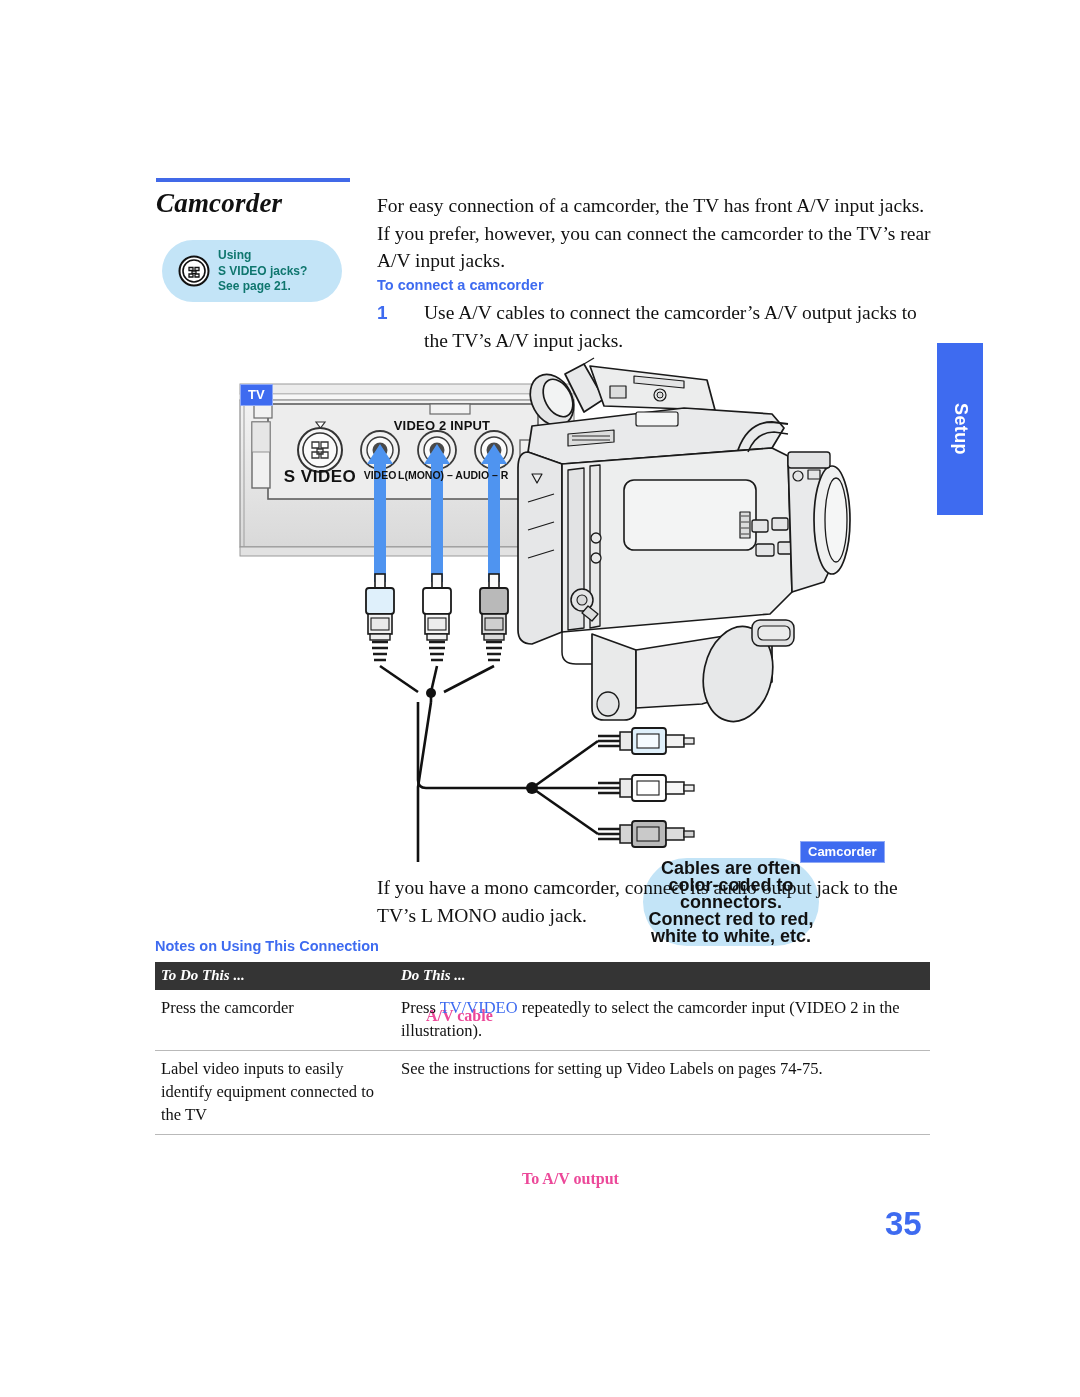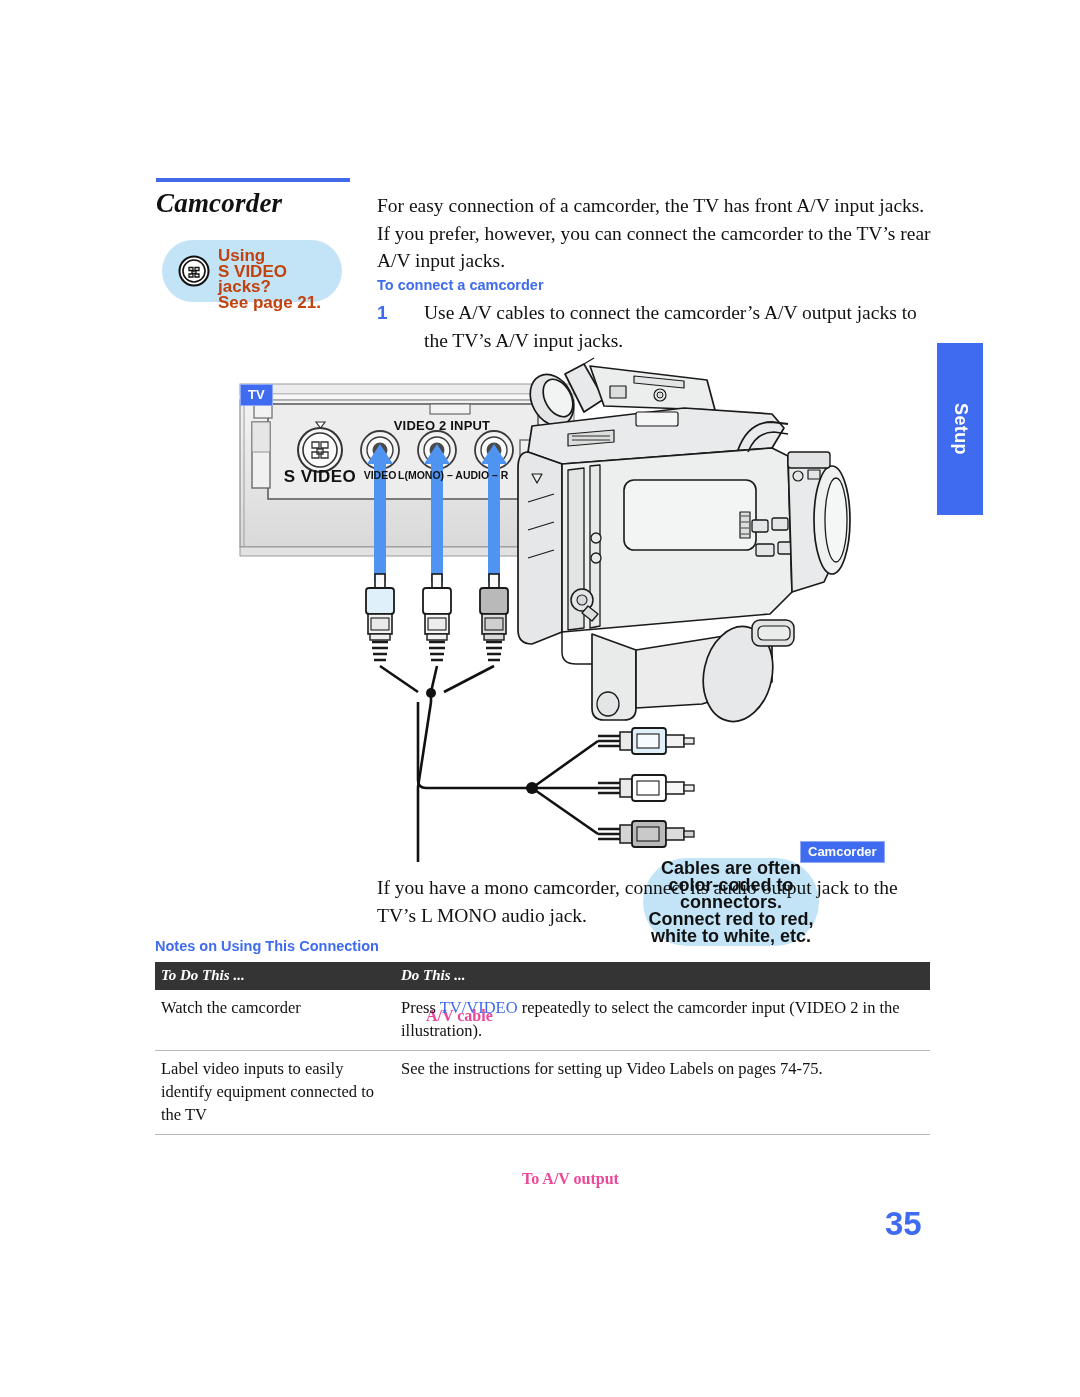--- a/index.html
+++ b/index.html
@@ -40,21 +40,21 @@
   .callout{
     position:absolute; left:162px; top:240px; width:180px; height:62px;
     background:#c3e4f7; border-radius:31px;
   }
   .callout .svicon{
     position:absolute; left:16px; top:15px; width:32px; height:32px;
   }
   .callout .ctext{
     position:absolute; left:56px; top:8px;
     font-family:"Liberation Sans", sans-serif;
-    font-weight:bold; font-size:17px; color:#c2410c; line-height:15.5px;
+    font-weight:bold; font-size:12px; color:#0f766e; line-height:15.5px;
   }
 
   
   .intro{
     position:absolute; left:377px; top:192px; width:556px;
     font-size:19.5px; line-height:27.5px; color:#111;
   }
   .subhead{
     position:absolute; left:377px; top:277px;
     font-family:"Liberation Sans", sans-serif;
@@ -411,21 +411,21 @@
 
   <table class="notes">
     <thead>
       <tr>
         <th class="c1">To Do This ...</th>
         <th>Do This ...</th>
       </tr>
     </thead>
     <tbody>
       <tr>
-        <td class="c1">Watch the camcorder</td>
+        <td class="c1">Press the camcorder</td>
         <td><span>Press </span><span class="kbd">TV/VIDEO</span><span> repeatedly to select the camcorder input (VIDEO 2 in the illustration).</span></td>
       </tr>
       <tr>
         <td class="c1">Label video inputs to easily identify equipment connected to the TV</td>
         <td><span>See the instructions for setting up Video Labels on pages 74-75.</span><span class="kbd"></span><span></span></td>
       </tr>
     </tbody>
   </table>
 
   <div class="pageno">35</div>

